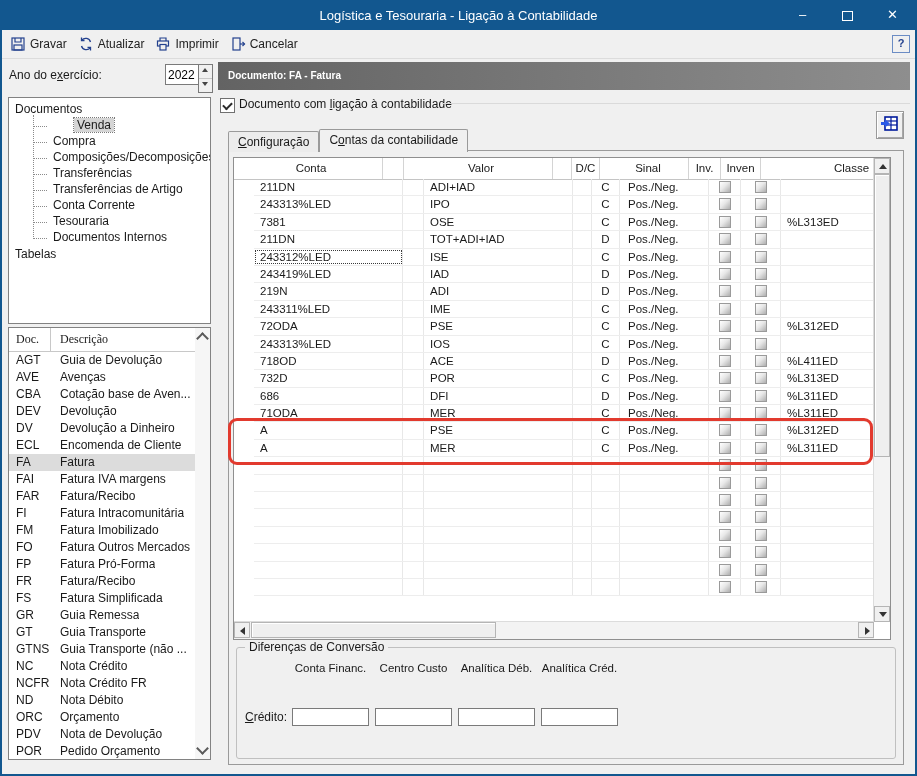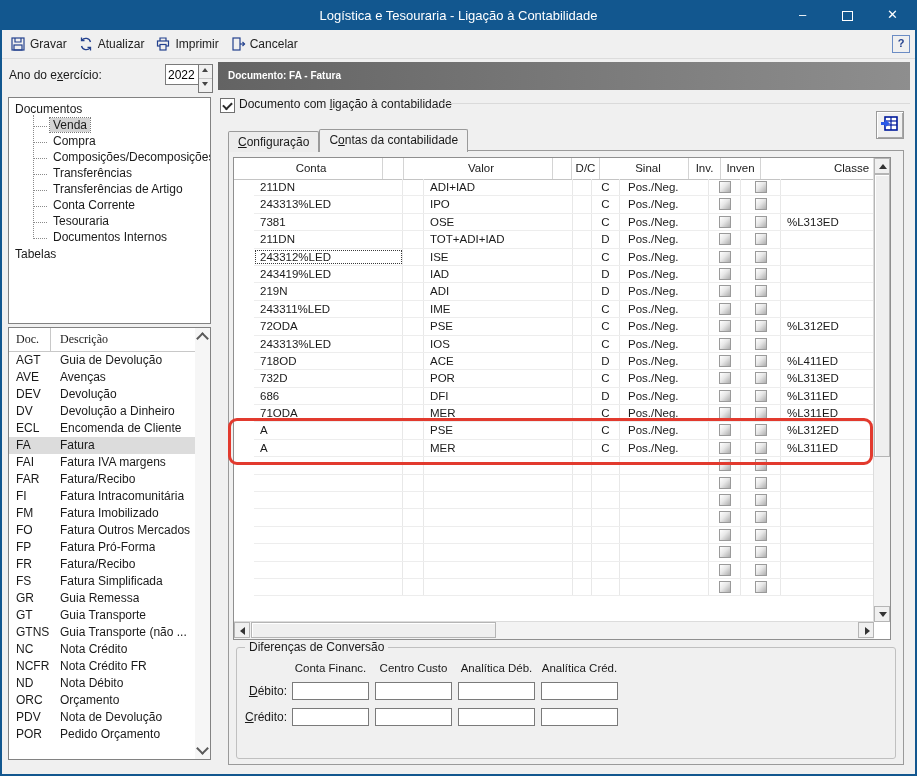--- a/index.html
+++ b/index.html
@@ -31,21 +31,21 @@
   .spin-down::after{top:3px;border-top:4px solid #444;}
   .doc-header{position:absolute;left:216px;top:60px;width:692px;height:28px;background:linear-gradient(to right,#636363,#8e8e8e);color:#fff;font-size:10px;font-weight:bold;line-height:28px;padding-left:10px;box-sizing:border-box;}
   
   .tree-panel{position:absolute;left:6px;top:95px;width:203px;height:227px;background:#fff;border:1px solid #828282;box-sizing:border-box;padding:3px 2px;overflow:hidden;}
   .tree-root{padding:1px 4px;height:15px;line-height:14px;}
   .tree-kids{margin-left:22px;position:relative;}
   .tree-kids::before{content:'';position:absolute;left:0;top:-3px;bottom:7px;border-left:1px dotted #8a8a8a;}
   .tree-item{position:relative;padding-left:17px;height:16px;line-height:15px;white-space:nowrap;}
   .tree-item::before{content:'';position:absolute;left:0;top:8px;width:14px;border-top:1px dotted #8a8a8a;}
   .tree-label{padding:0 3px;}
-  .tree-label.selected{background:#d5d5d5;outline:1px dotted #7a7a7a;}
+  .tree-label.selected{background:#d5d5d5;outline:1px dotted #7a7a7a;margin-left:24px;}
   
   .list-panel{position:absolute;left:6px;top:325px;width:203px;height:433px;background:#fff;border:1px solid #828282;box-sizing:border-box;overflow:hidden;}
   .list-head{display:flex;height:23px;line-height:22px;border-bottom:1px solid #c8c8c8;margin-right:15px;font-family:Liberation Serif, serif;}
   .list-head .lh-code{width:42px;padding-left:7px;border-right:1px solid #c8c8c8;box-sizing:border-box;}
   .list-head .lh-desc{padding-left:9px;}
   .lrow{display:flex;height:17px;line-height:17px;margin-right:15px;white-space:nowrap;}
   .lrow .l-code{width:42px;padding-left:7px;box-sizing:border-box;}
   .lrow .l-desc{padding-left:9px;overflow:hidden;text-overflow:ellipsis;}
   .lrow.selected{background:#dcdcdc;}
   .list-sb{position:absolute;right:0;top:0;bottom:0;width:15px;background:#f6f6f6;}
@@ -208,20 +208,24 @@
     <div id="doc-rows">
         <div class="lrow">
           <div class="l-code">AGT</div>
           <div class="l-desc">Guia de Devolução</div>
         </div>
         <div class="lrow">
           <div class="l-code">AVE</div>
           <div class="l-desc">Avenças</div>
         </div>
         <div class="lrow">
+          <div class="l-code">CBA</div>
+          <div class="l-desc">Cotação base de Aven...</div>
+        </div>
+        <div class="lrow">
           <div class="l-code">DEV</div>
           <div class="l-desc">Devolução</div>
         </div>
         <div class="lrow">
           <div class="l-code">DV</div>
           <div class="l-desc">Devolução a Dinheiro</div>
         </div>
         <div class="lrow">
           <div class="l-code">ECL</div>
           <div class="l-desc">Encomenda de Cliente</div>
@@ -715,27 +719,20 @@
   <div class="annotation" id="annotation" style="border-color: rgb(226, 58, 46);"></div>
 
   <div class="groupbox">
     <div class="gb-title">Diferenças de Conversão</div>
     <div class="conv-labels">
       <div>Conta Financ.</div>
       <div>Centro Custo</div>
       <div>Analítica Déb.</div>
       <div>Analítica Créd.</div>
     </div>
-    <div class="conv-row r1" id="conv-row-0">
-      <div class="rl"><u>D</u>ébito:</div>
-    <input style="">
-        <input style="">
-        <input style="">
-        <input style="">
-      </div>
     <div class="conv-row r2" id="conv-row-1">
       <div class="rl"><u>C</u>rédito:</div>
     <input style="">
         <input style="">
         <input style="">
         <input style="">
       </div>
   </div>
 
 </div>

